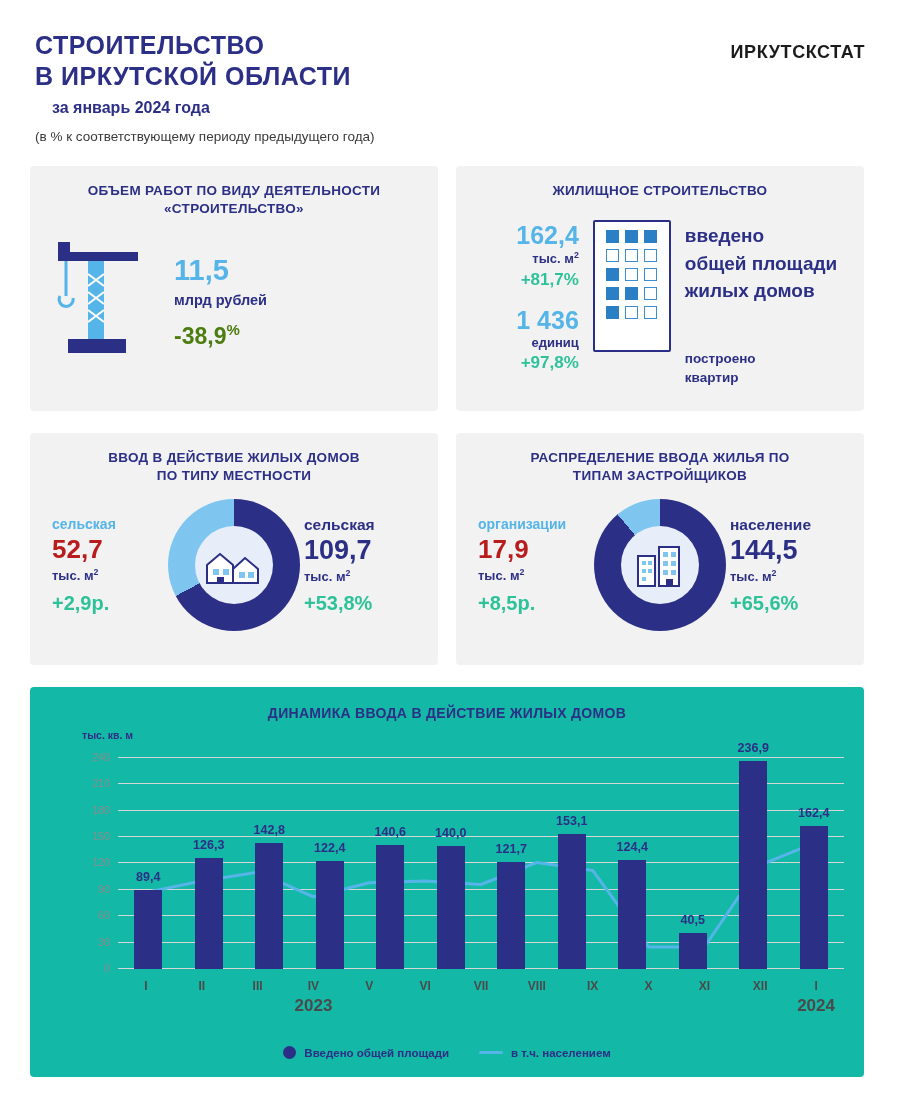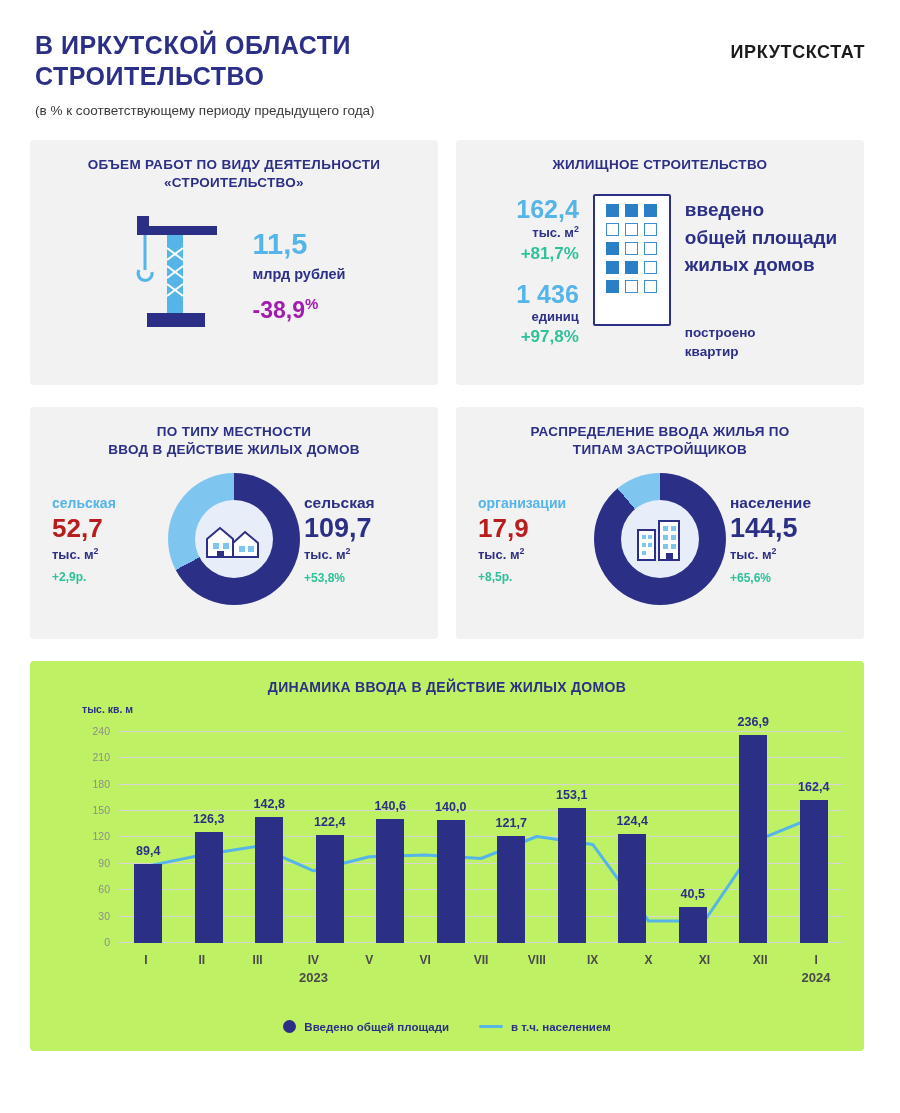--- a/index.html
+++ b/index.html
@@ -48,26 +48,26 @@
     letter-spacing: 0.3px;
     line-height: 1.35;
   }
 
   .card-a { width: 408px; height: 245px; }
   .card-b { width: 408px; height: 245px; }
   .card-c { width: 408px; height: 232px; }
   .card-d { width: 408px; height: 232px; }
 
   
-  .a-body { display: flex; align-items: center; justify-content: center; gap: 22px; margin-top: 16px; }
+  .a-body { display: flex; align-items: center; gap: 22px; margin-top: 16px; }
   .crane { width: 108px; height: 130px; position: relative; }
   .a-values { padding-top: 6px; }
   .big-blue { font-size: 29px; font-weight: bold; color: #55b4e8; line-height: 1; }
   .unit { font-size: 14.5px; color: #2c2f86; font-weight: bold; margin-top: 7px; }
-  .neg { font-size: 23px; font-weight: bold; color: #a21caf; margin-top: 13px; }
+  .neg { font-size: 23px; font-weight: bold; color: #4d7c0f; margin-top: 13px; }
   .neg sup { font-size: 15px; }
 
   
   .b-body { display: flex; align-items: flex-start; justify-content: center; gap: 14px; margin-top: 18px; }
   .b-col-left { width: 96px; text-align: right; padding-top: 4px; }
   .b-num { font-size: 25px; font-weight: bold; color: #55b4e8; line-height: 1.05; white-space: nowrap; }
   .b-unit { font-size: 13px; font-weight: bold; color: #2c2f86; margin-top: 2px; }
   .b-pct { font-size: 17px; font-weight: bold; color: #2ec29a; margin-top: 3px; }
   .b-gap { height: 17px; }
   .building {
@@ -84,35 +84,35 @@
   .b-label2 { font-size: 13.5px; font-weight: bold; color: #2c2f86; line-height: 1.45; margin-top: 44px; }
 
   
   .donut-body { display: flex; align-items: center; justify-content: space-between; margin-top: 14px; padding: 0 6px; }
   .side { width: 118px; }
   .side.left { text-align: left; padding-left: 2px; }
   .side.right { text-align: left; padding-left: 4px; }
   .side-cat-sm { font-size: 14px; font-weight: bold; color: #55b4e8; }
   .side-num-lg { font-size: 26px; font-weight: bold; color: #b91c1c; margin-top: 2px; }
   .side-unit { font-size: 13px; font-weight: bold; color: #2c2f86; margin-top: 2px; }
-  .side-pct-green { font-size: 12px; font-weight: bold; color: #2ec29a; margin-top: 8px; }
+  .side-pct-green { font-size: 20px; font-weight: bold; color: #2ec29a; margin-top: 8px; }
   .side-cat-big { font-size: 15.5px; font-weight: bold; color: #2c2f86; }
   .side-num-big { font-size: 27px; font-weight: bold; color: #2c2f86; margin-top: 1px; }
 
   .donut-wrap { width: 132px; height: 132px; position: relative; }
   .donut { width: 132px; height: 132px; border-radius: 50%; }
   .donut-hole {
     position: absolute; left: 27px; top: 27px;
     width: 78px; height: 78px; border-radius: 50%;
     background: #e7eef9; display: flex; align-items: center; justify-content: center;
   }
 
   
   .chart-card {
-    margin-top: 22px; background: #bef264; border-radius: 4px;
+    margin-top: 22px; background: #14b8a6; border-radius: 4px;
     width: 834px; height: 390px; padding: 18px 10px 10px 10px;
     position: relative;
   }
   .chart-title { text-align: center; font-size: 14px; font-weight: bold; color: #2c2f86; letter-spacing: 0.3px; }
   .axis-unit { position: absolute; left: 52px; top: 42px; font-size: 10.5px; font-weight: bold; color: #2c2f86; }
   .plot {
     position: absolute; left: 88px; top: 62px; width: 726px; height: 220px;
   }
   .gridline { position: absolute; left: 0; right: 0; height: 1px; background: #d6d6d6; }
   .ytick {
@@ -124,41 +124,42 @@
   .bar { width: 28px; background: #2c2f86; }
   .barlabel {
     position: absolute; left: 50%; transform: translateX(-50%);
     font-size: 12.5px; font-weight: bold; color: #2c2f86; white-space: nowrap;
   }
   .xlabels {
     position: absolute; left: 88px; top: 292px; width: 726px; display: flex;
   }
   .xcell { flex: 1; text-align: center; }
   .xlab { font-size: 12px; font-weight: bold; color: #4a4a4a; }
-  .xyear { font-size: 13px; font-weight: bold; color: #4a4a4a; margin-top: 3px; }
+  .xyear { font-size: 17px; font-weight: bold; color: #4a4a4a; margin-top: 3px; }
   .legend {
     position: absolute; bottom: 18px; left: 0; right: 0;
     display: flex; justify-content: center; align-items: center; gap: 30px;
   }
   .lg-item { display: flex; align-items: center; gap: 8px; font-size: 11.5px; font-weight: bold; color: #2c2f86; }
   .lg-dot { width: 13px; height: 13px; border-radius: 50%; background: #2c2f86; }
   .lg-line { width: 24px; height: 3px; background: #55b4e8; border-radius: 2px; }
   sup { font-size: 0.68em; vertical-align: super; }
 </style>
 </head>
 <body>
 
 <div class="page">
 
   <div class="header">
     <div class="title-block">
       <div class="title-main">
+        <div>СТРОИТЕЛЬСТВО</div>
         <div>В ИРКУТСКОЙ ОБЛАСТИ</div>
-        <div>СТРОИТЕЛЬСТВО</div>
-      </div>
+      </div>
+      <div class="title-sub">за январь 2024 года</div>
       <div class="title-note">(в % к соответствующему периоду предыдущего года)</div>
     </div>
     <div class="brand">ИРКУТСКСТАТ</div>
   </div>
 
   <div class="row">
 
     <div class="card card-a">
       <div class="card-title">
         <div>ОБЪЕМ РАБОТ ПО ВИДУ ДЕЯТЕЛЬНОСТИ</div>
@@ -250,22 +251,22 @@
           </div>
         </div>
       </div>
     </div>
   </div>
 
   <div class="row">
 
     <div class="card card-c">
       <div class="card-title">
+        <div>ВВОД В ДЕЙСТВИЕ ЖИЛЫХ ДОМОВ</div>
         <div>ПО ТИПУ МЕСТНОСТИ</div>
-        <div>ВВОД В ДЕЙСТВИЕ ЖИЛЫХ ДОМОВ</div>
       </div>
       <div class="donut-body">
         <div class="side left">
           <div class="side-cat-sm">сельская</div>
           <div class="side-num-lg">52,7</div>
           <div class="side-unit"><span>тыс. м</span><sup>2</sup></div>
           <div class="side-pct-green">+2,9р.</div>
         </div>
 
         <div class="donut-wrap">

